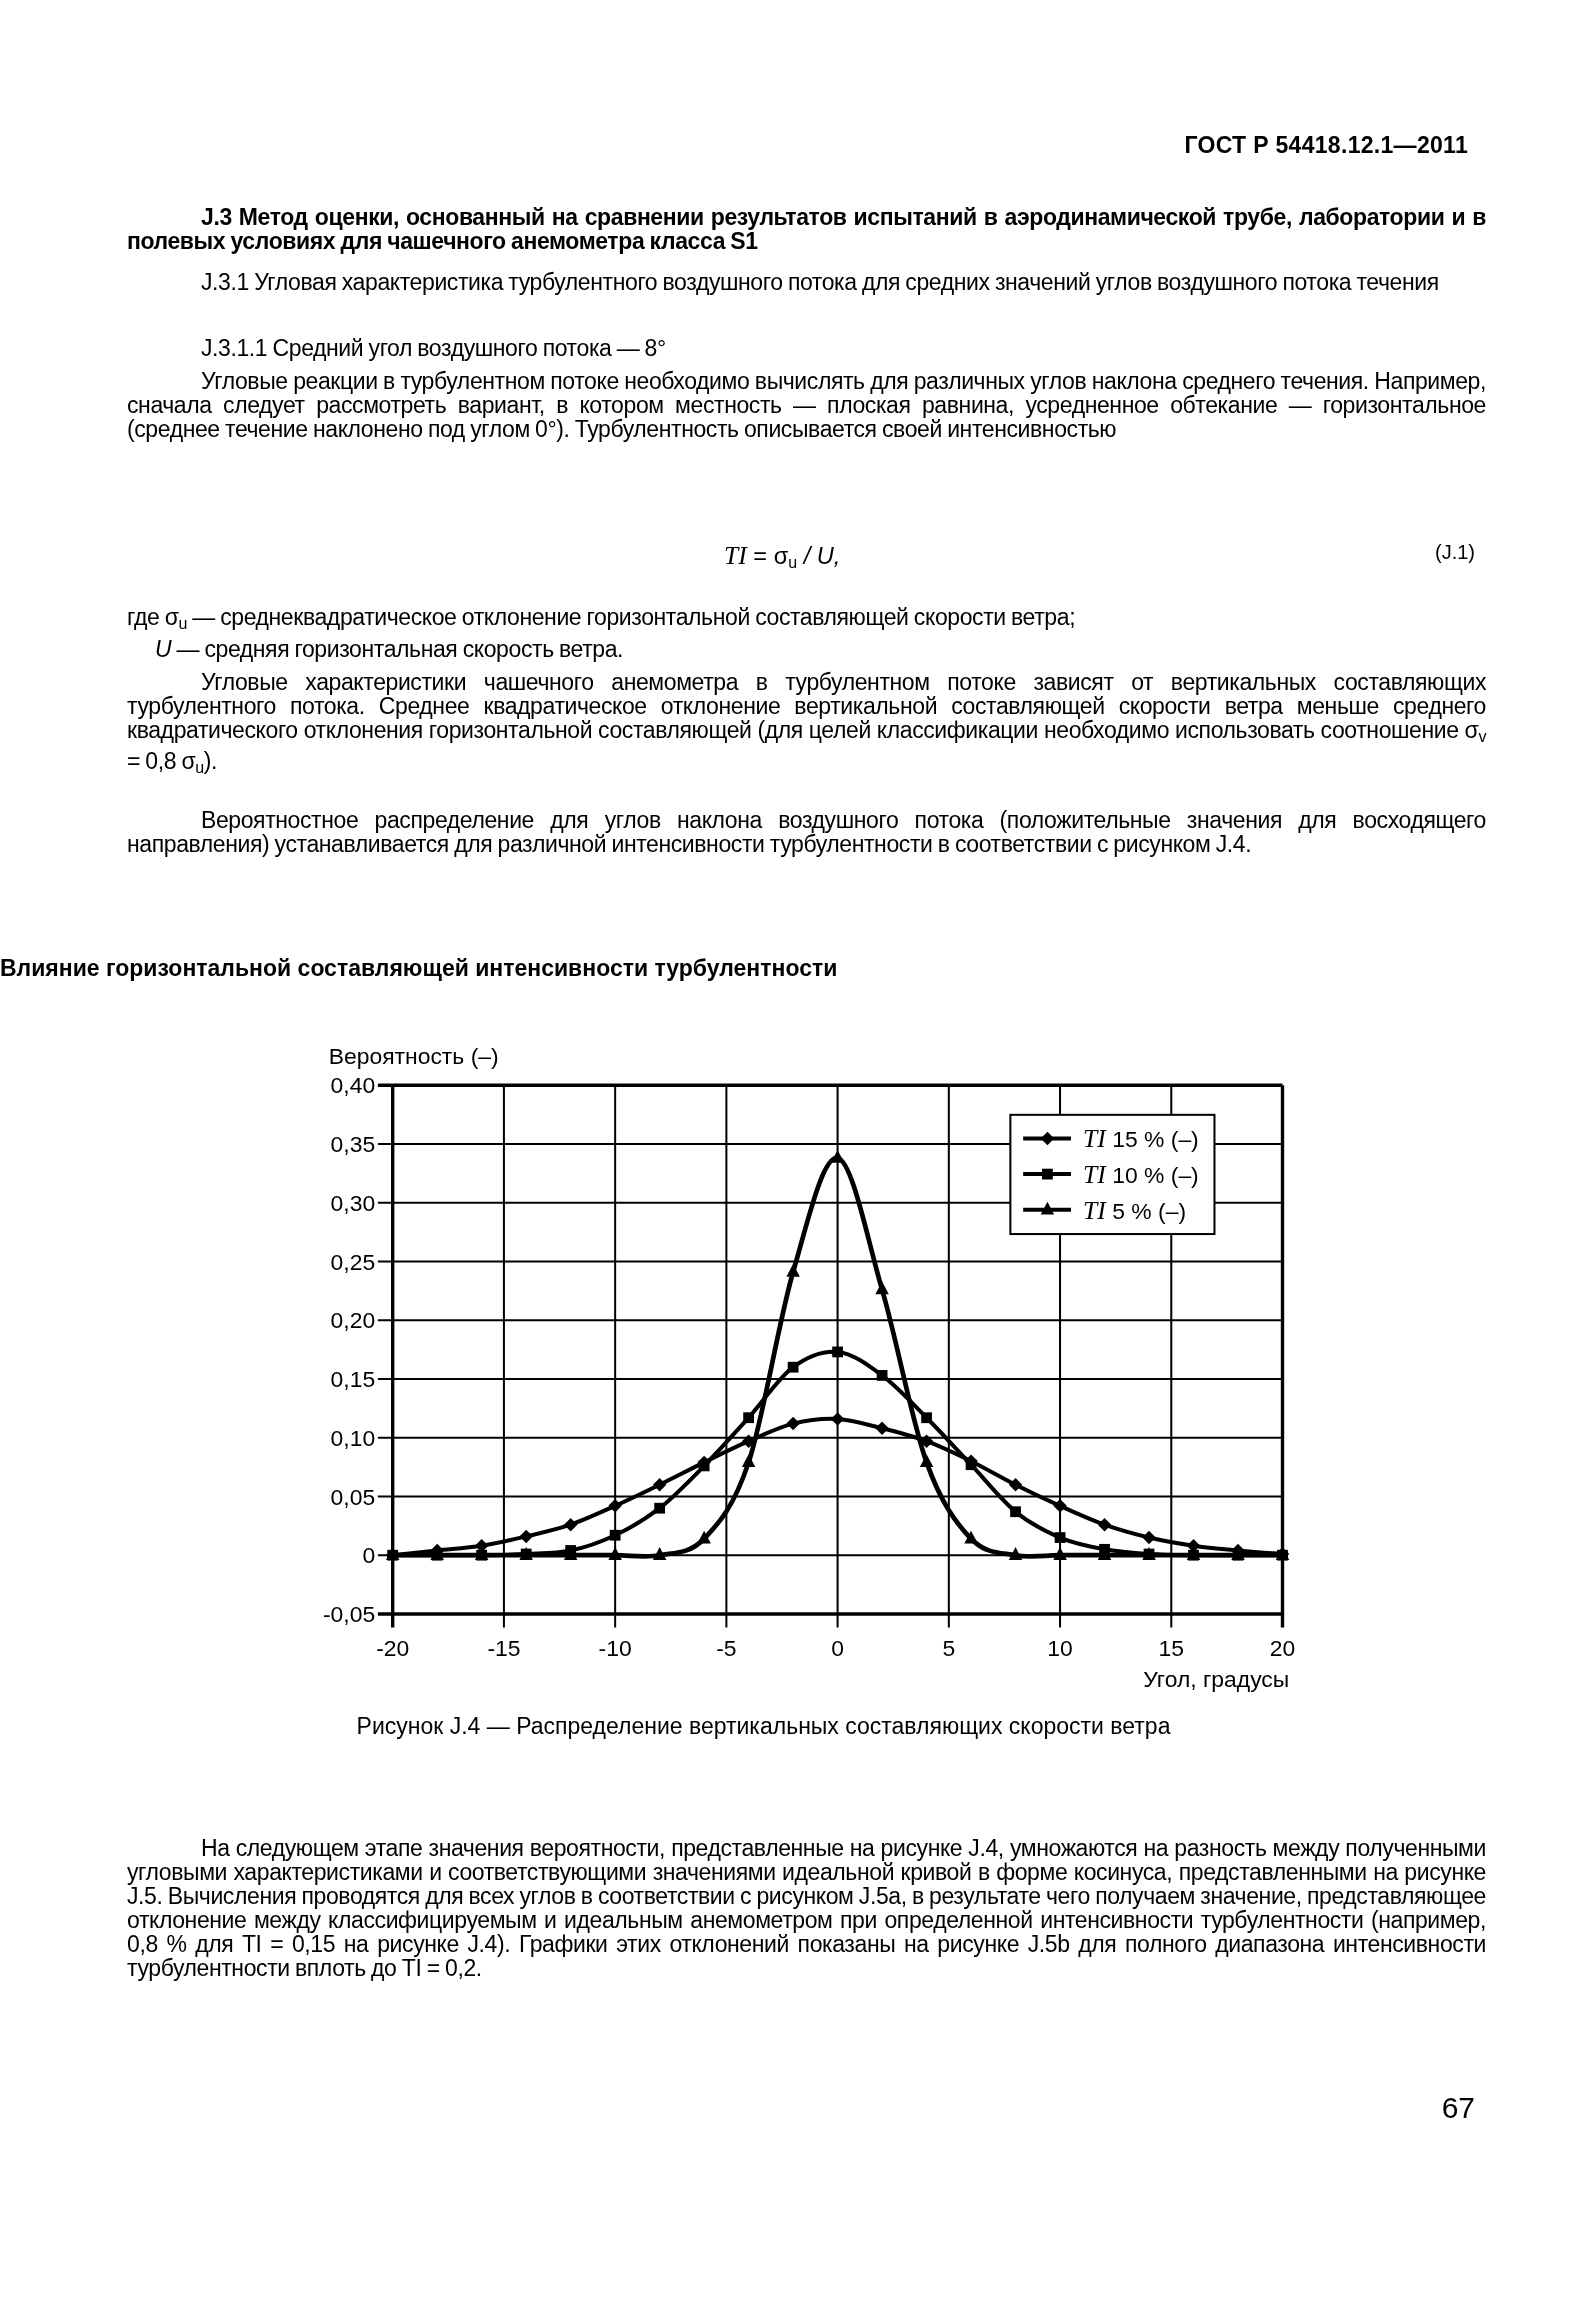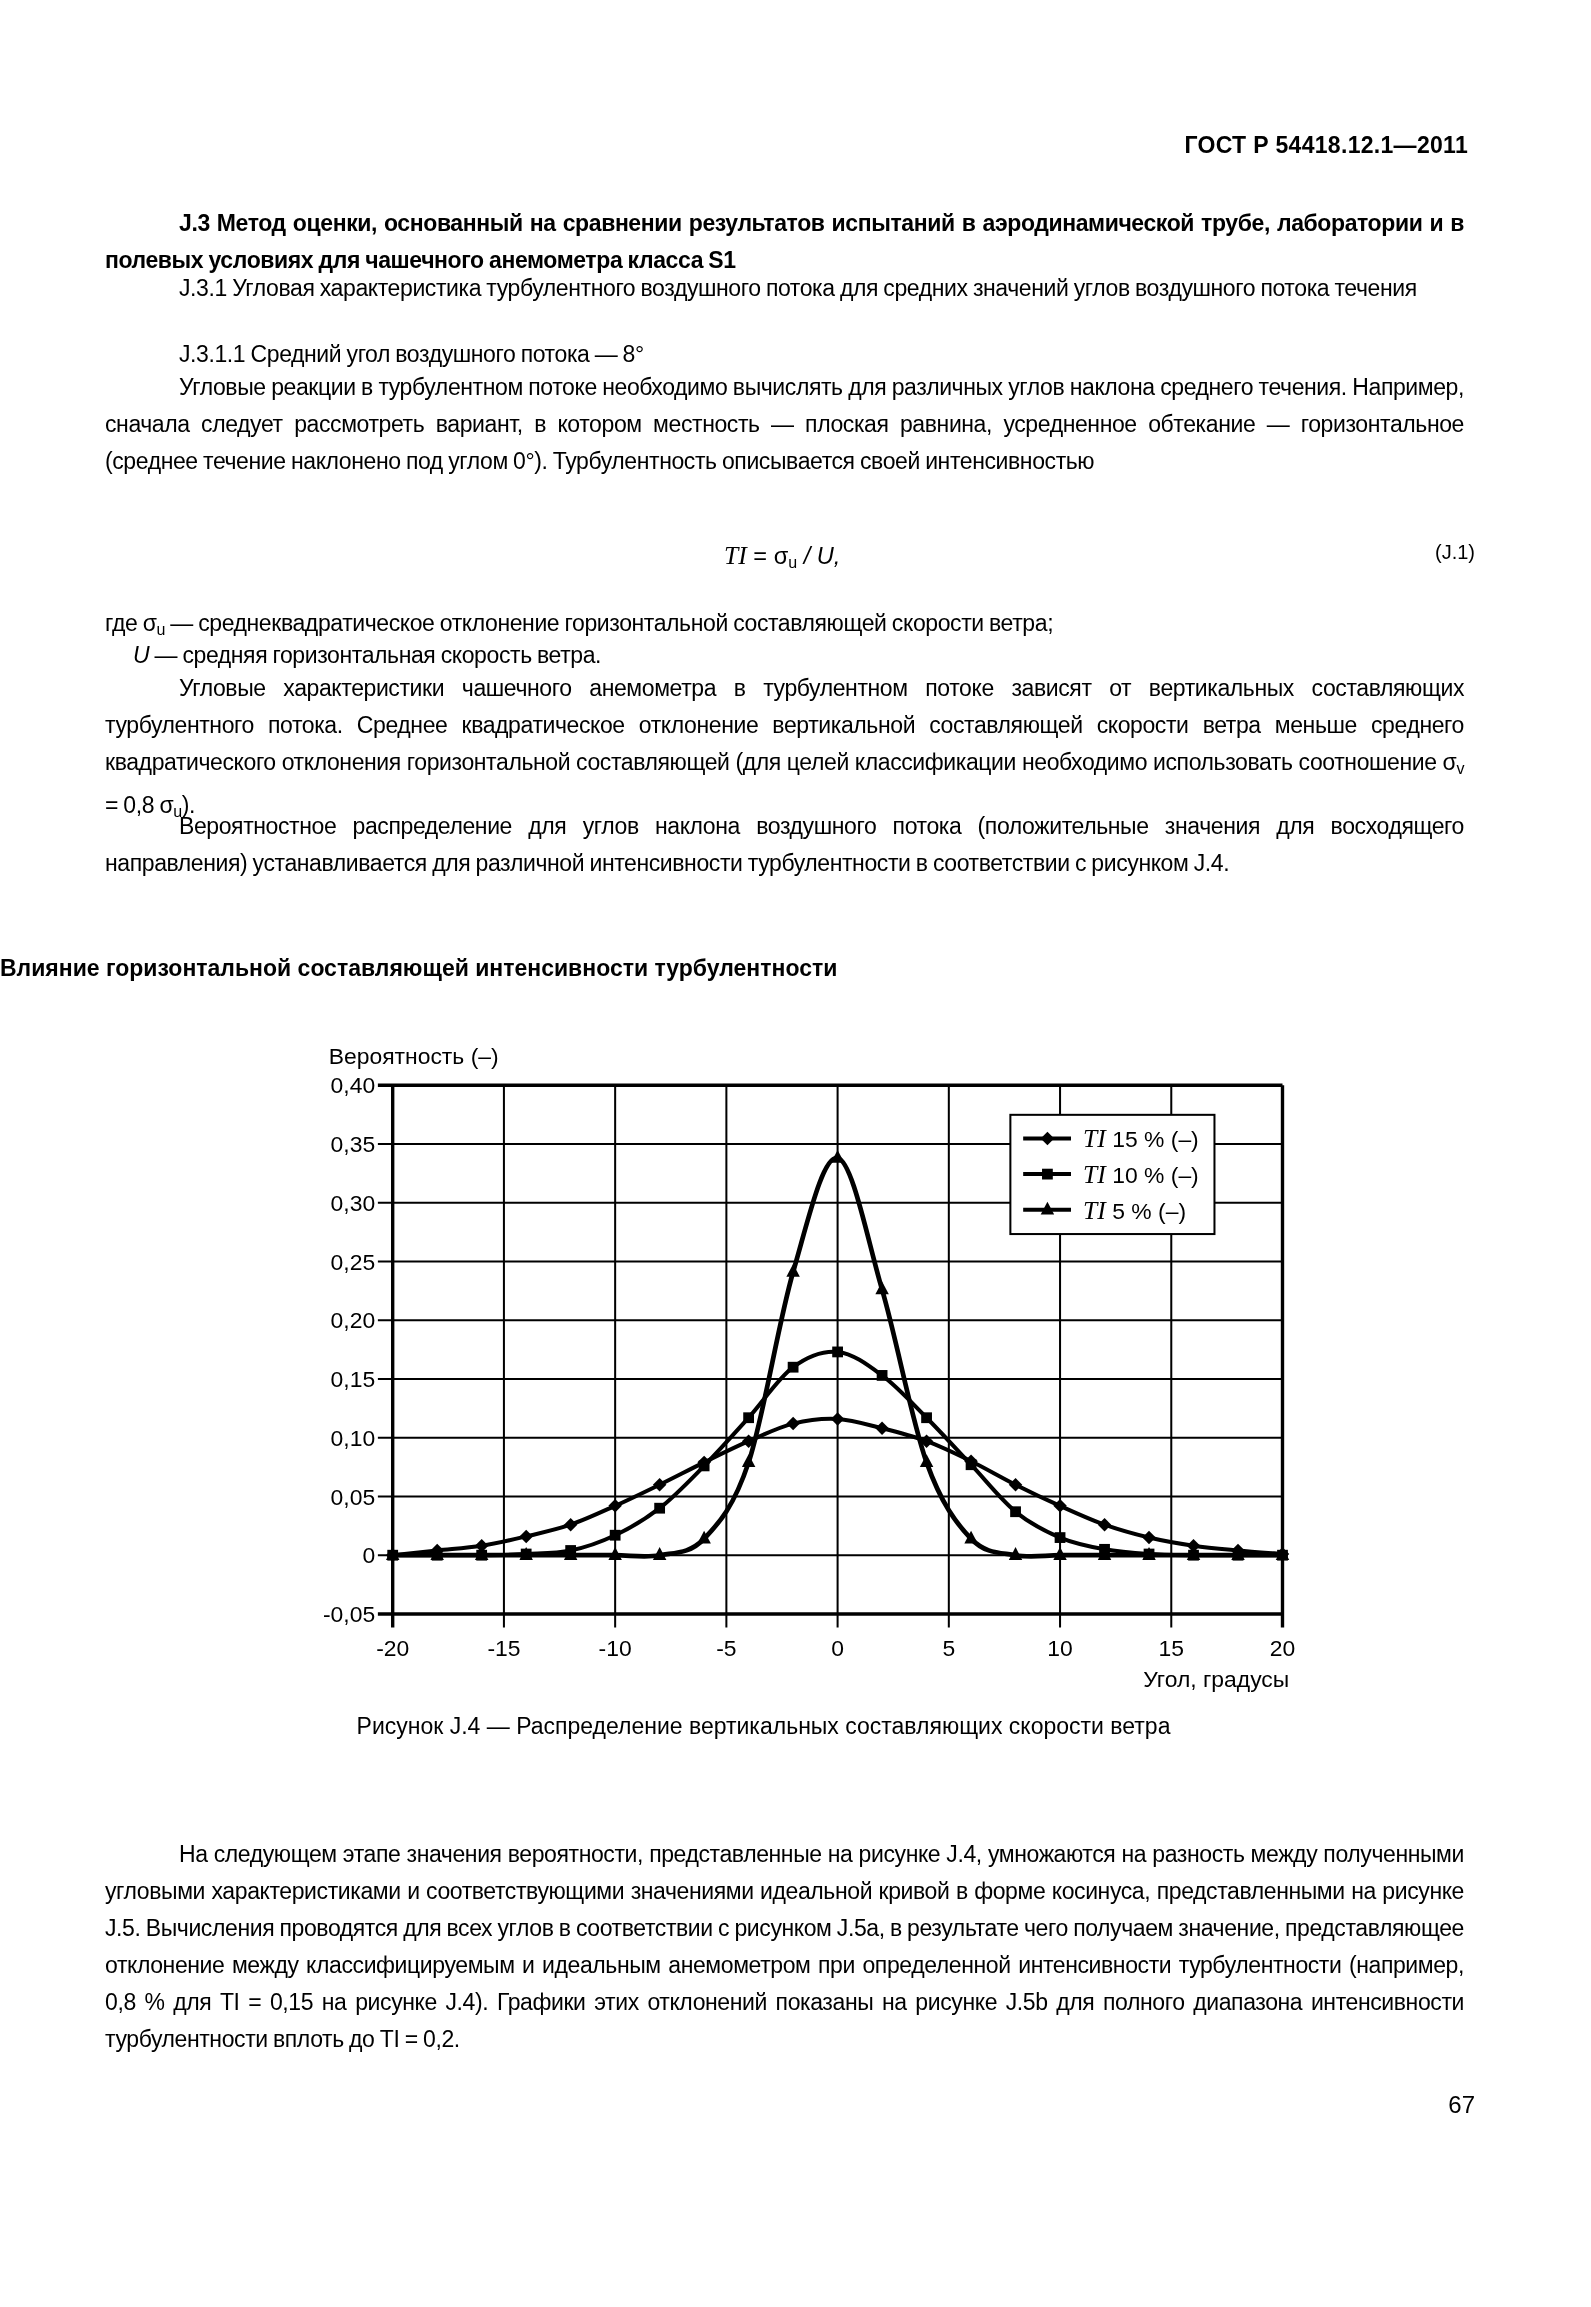--- a/index.html
+++ b/index.html
@@ -1,30 +1,30 @@
 <!DOCTYPE html>
 <html style="font-size:10.8px"><head>
 <meta charset="utf-8">
 <style>
   html, body { margin: 0; padding: 0; background: #ffffff; }
   body { width: 1591px; height: 2307px; position: relative; overflow: hidden;
          font-family: "Liberation Sans", "DejaVu Sans", sans-serif; color: #000; }
   .abs { position: absolute; }
   .header { right: 123px; top: 132px; font-size: 23px; font-weight: bold; letter-spacing: 0.3px; }
-  .para { position: absolute; left: 105px; width: 1359px; font-size: 23px; line-height: 37px;
+  .para { position: absolute; left: 127px; width: 1359px; font-size: 23px; line-height: 24px;
           text-align: justify; text-align-last: left; letter-spacing: -0.4px; word-spacing: -0.7px; }
   .para .indent { display: inline-block; width: 74px; }
   .bold { font-weight: bold; }
   .formula { left: 724px; top: 541px; font-size: 23.6px; }
   .formula i.ti { font-family: "Liberation Serif", "DejaVu Serif", serif; font-style: italic; font-size: 25.6px; }
   .formula-num { right: 116px; top: 541px; font-size: 20px; }
   sub { font-size: 16px; vertical-align: -4px; }
   .chart-title { left: 0; width: 1591px; top: 955px; font-size: 23px; font-weight: bold; }
   .caption { left: 0; width: 1527px; top: 1711px; text-align: center; font-size: 23px; line-height: 31px; }
-  .pagenum { right: 116px; top: 2091px; font-size: 24px; }
+  .pagenum { right: 116px; top: 2091px; font-size: 30px; }
   svg text { font-family: "Liberation Sans", "DejaVu Sans", sans-serif; }
 </style>
 </head>
 <body>
 
 <div class="abs header">ГОСТ Р 54418.12.1—2011</div>
 
 <div class="para bold" style="top:205px;"><span class="indent"></span><span>J.3 Метод оценки, основанный на сравнении результатов испытаний в аэродинамической трубе, лаборатории и в полевых условиях для чашечного анемометра класса S1</span></div>
 
 <div class="para" style="top:270px;"><span class="indent"></span><span>J.3.1 Угловая характеристика турбулентного воздушного потока для средних значений углов воздушного потока течения</span></div>

